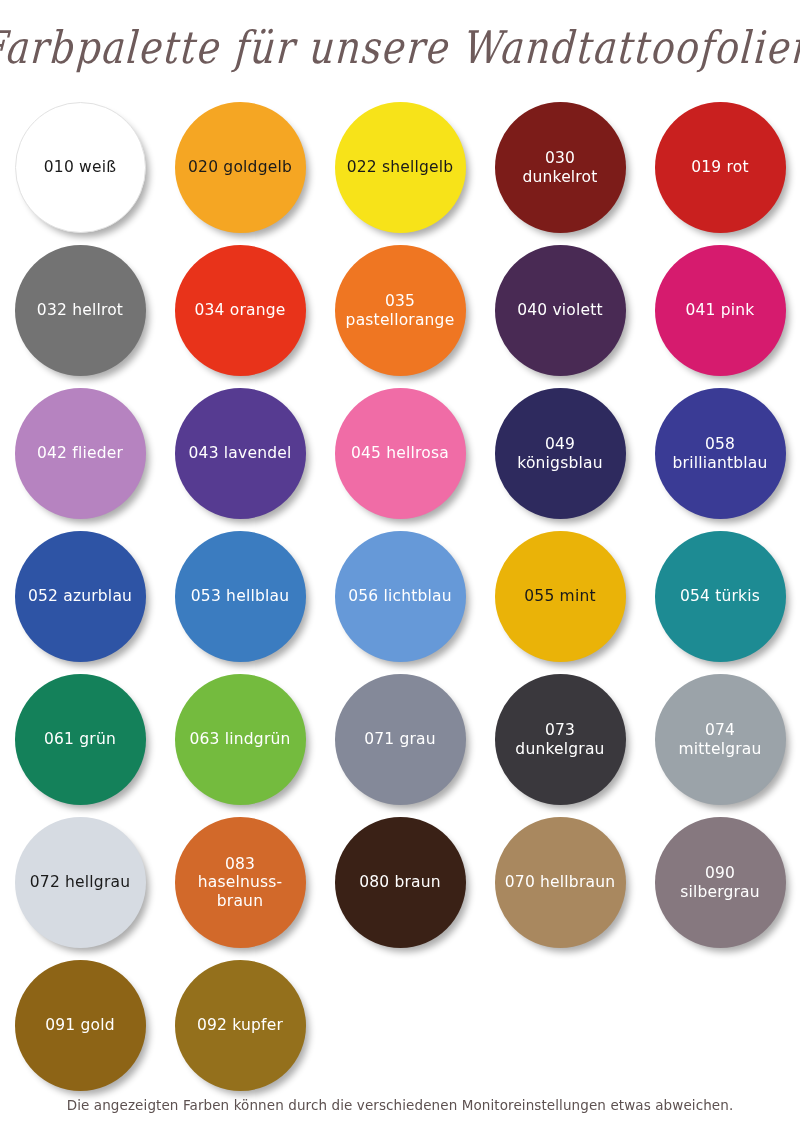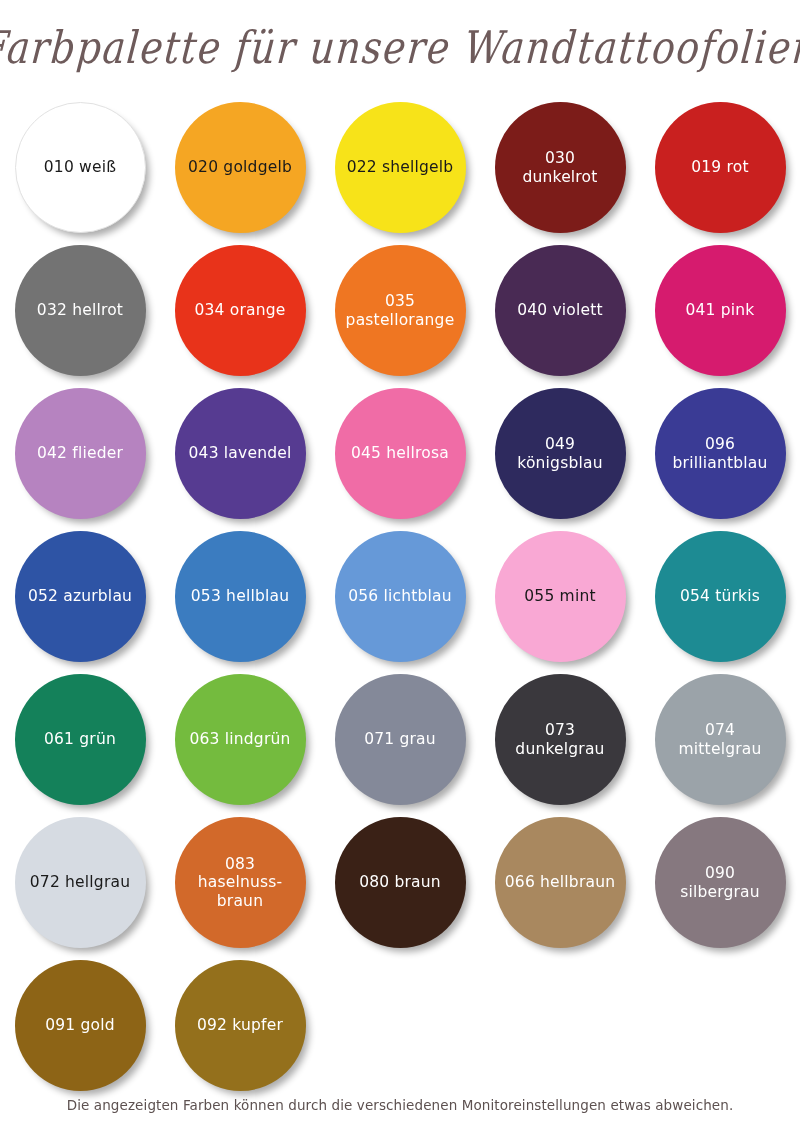--- a/index.html
+++ b/index.html
@@ -176,41 +176,41 @@
       </div>
     </div>
     <div class="swatch">
       <div class="disc" style="background: rgb(46, 42, 94);">
         <div class="disc-label" style="color: rgb(255, 255, 255);">049
 königsblau</div>
       </div>
     </div>
     <div class="swatch">
       <div class="disc" style="background: rgb(58, 59, 149);">
-        <div class="disc-label" style="color: rgb(255, 255, 255);">096
+        <div class="disc-label" style="color: rgb(255, 255, 255);">058
 brilliantblau</div>
       </div>
     </div>
     <div class="swatch">
       <div class="disc" style="background: rgb(46, 84, 165);">
         <div class="disc-label" style="color: rgb(255, 255, 255);">052 azurblau</div>
       </div>
     </div>
     <div class="swatch">
       <div class="disc" style="background: rgb(59, 124, 192);">
         <div class="disc-label" style="color: rgb(255, 255, 255);">053 hellblau</div>
       </div>
     </div>
     <div class="swatch">
       <div class="disc" style="background: rgb(102, 153, 216);">
         <div class="disc-label" style="color: rgb(255, 255, 255);">056 lichtblau</div>
       </div>
     </div>
     <div class="swatch">
-      <div class="disc" style="background: #f9a8d4;">
+      <div class="disc" style="background: #eab308;">
         <div class="disc-label" style="color: rgb(26, 26, 26);">055 mint</div>
       </div>
     </div>
     <div class="swatch">
       <div class="disc" style="background: rgb(29, 139, 147);">
         <div class="disc-label" style="color: rgb(255, 255, 255);">054 türkis</div>
       </div>
     </div>
     <div class="swatch">
       <div class="disc" style="background: rgb(20, 129, 90);">
@@ -251,21 +251,21 @@
 braun</div>
       </div>
     </div>
     <div class="swatch">
       <div class="disc" style="background: rgb(58, 33, 22);">
         <div class="disc-label" style="color: rgb(255, 255, 255);">080 braun</div>
       </div>
     </div>
     <div class="swatch">
       <div class="disc" style="background: rgb(169, 136, 95);">
-        <div class="disc-label" style="color: rgb(255, 255, 255);">066 hellbraun</div>
+        <div class="disc-label" style="color: rgb(255, 255, 255);">070 hellbraun</div>
       </div>
     </div>
     <div class="swatch">
       <div class="disc" style="background: rgb(134, 120, 127);">
         <div class="disc-label" style="color: rgb(255, 255, 255);">090
 silbergrau</div>
       </div>
     </div>
     <div class="swatch">
       <div class="disc" style="background: rgb(141, 100, 22);">

